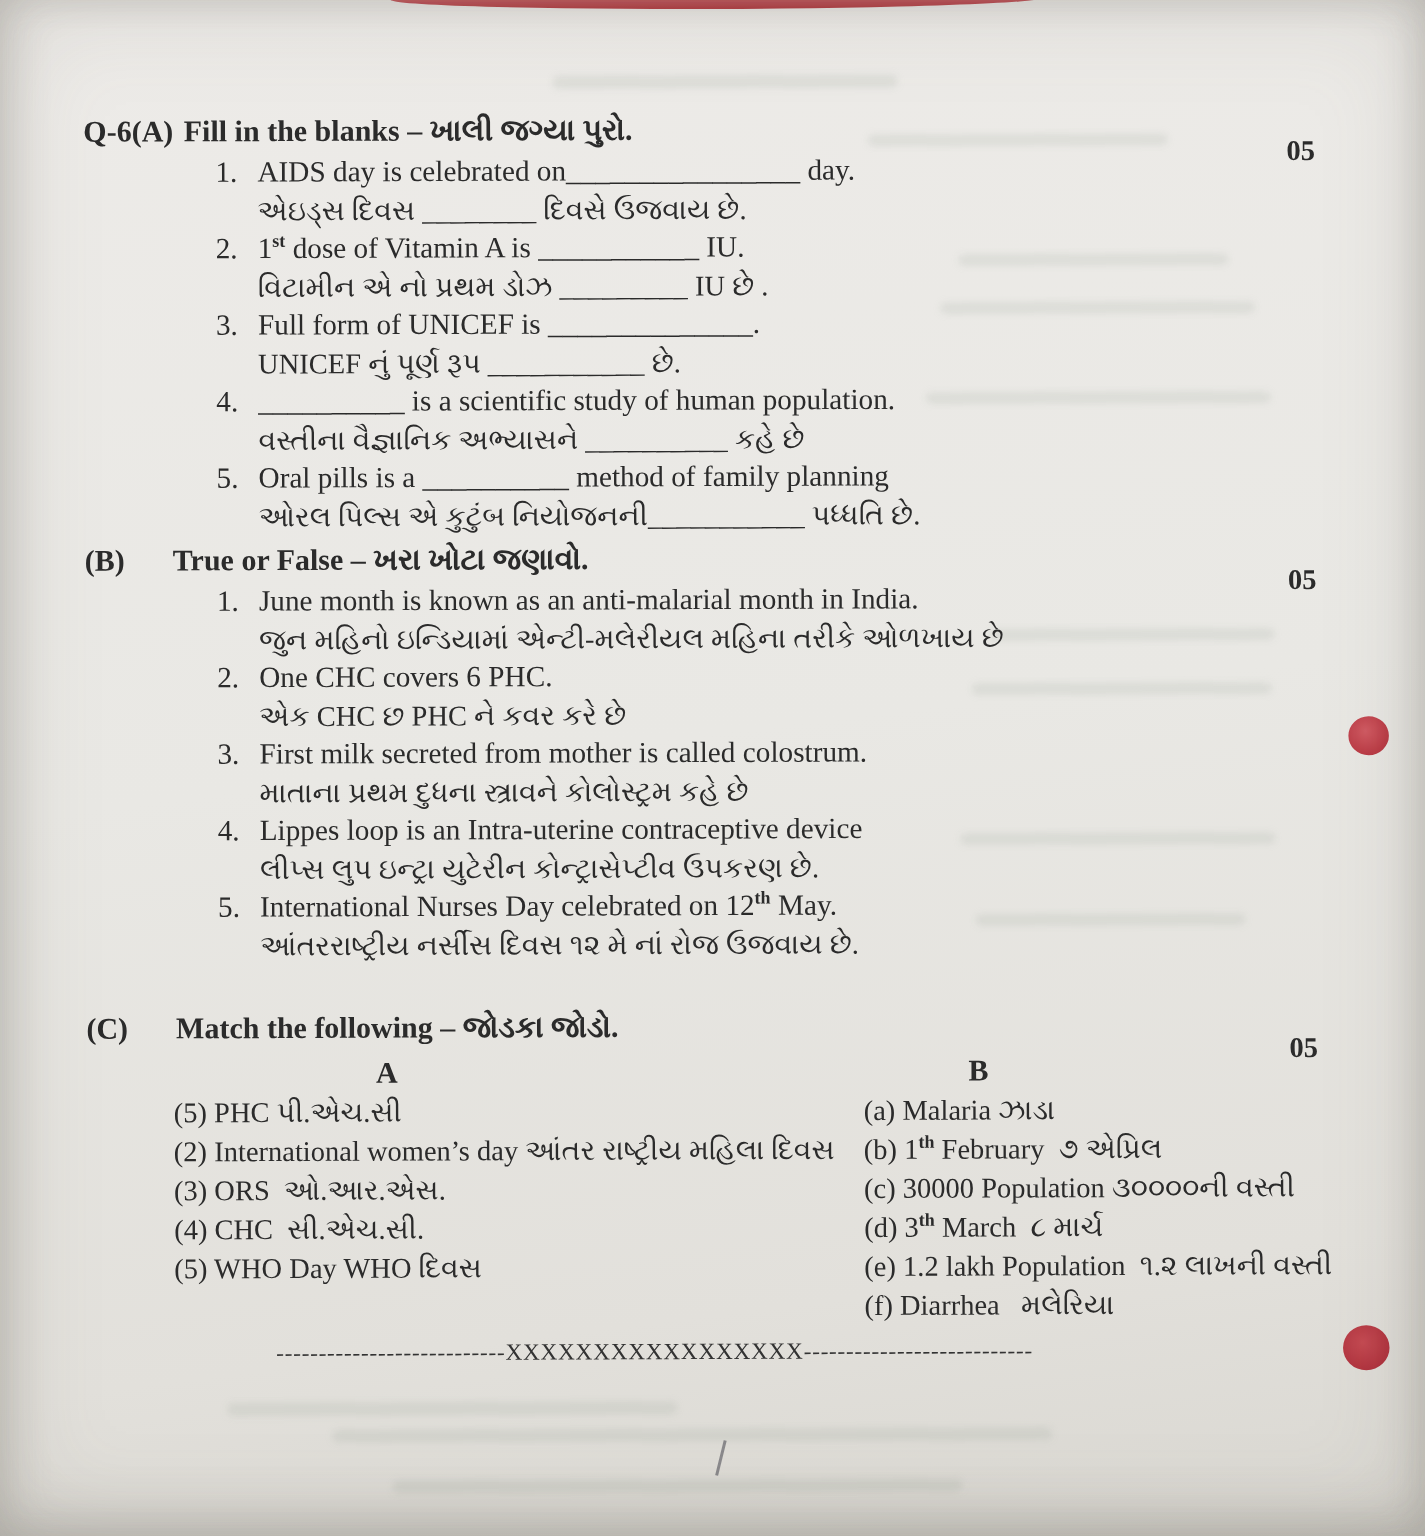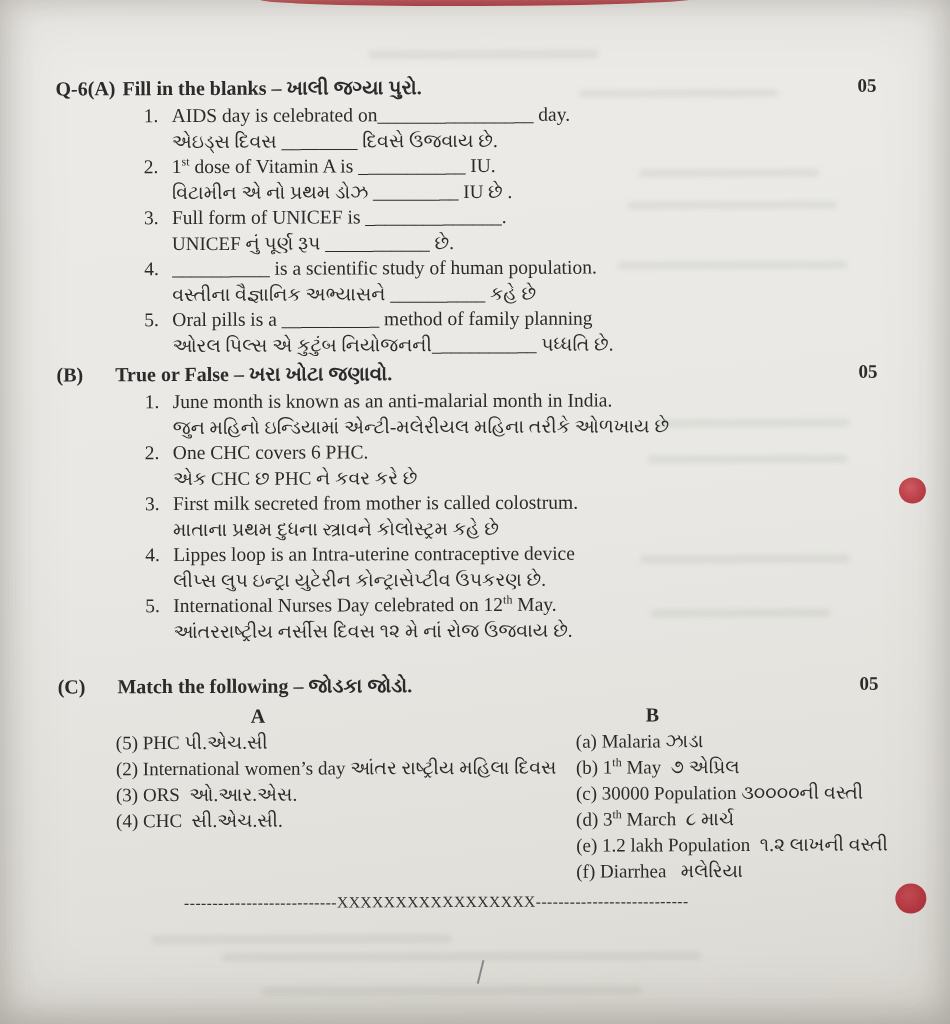--- a/index.html
+++ b/index.html
@@ -37,25 +37,25 @@
             background:rgba(70,70,78,.55);transform:rotate(14deg);filter:blur(.4px);}
   
   .sec{position:absolute;left:57px;right:58px;}
   .sec-a{top:72px;}
   .sec-b{top:358px;}
   .sec-c{top:670px;}
   .heading{position:relative;height:30px;line-height:30px;font-weight:700;font-size:20px;white-space:nowrap;}
   .h-label{display:inline-block;}
   .sec-b .h-title,.sec-c .h-title{margin-left:32px;}
   .sec-a .h-title{margin-left:7px;}
-  .marks{position:absolute;right:14px;top:0;font-weight:700;font-size:19px;margin-left:36px;}
+  .marks{position:absolute;right:14px;top:16px;font-weight:700;font-size:19px;margin-left:36px;}
   .item .en{padding-left:88px;font-size:19.5px;line-height:25.5px;white-space:nowrap;}
   .item .no{display:inline-block;width:28px;}
   .item .gu{padding-left:116px;font-size:19px;line-height:25.5px;white-space:nowrap;}
-  sup{font-size:12px;line-height:0;}
+  sup{font-size:12px;line-height:0;font-weight:bold;}
   
   .match-headers{position:relative;height:27px;line-height:27px;font-weight:700;font-size:20px;margin-top:2px;}
   .col-a-h{position:absolute;left:193px;}
   .col-b-h{position:absolute;left:588px;}
   .match-cols{display:flex;align-items:flex-start;}
   .mcol{flex:0 0 auto;}
   .mcol-a{width:518px;padding-left:58px;box-sizing:border-box;}
   .mcol-b{flex:1 1 auto;}
   .mrow{font-size:19px;line-height:26px;white-space:pre;}
   
@@ -156,25 +156,25 @@
       <div class="match-headers">
         <span class="col-a-h">A</span>
         <span class="col-b-h">B</span>
       </div>
       <div class="match-cols">
         <div class="mcol mcol-a">
           <div class="mrow"><span>(5) PHC પી.એચ.સી</span><sup></sup><span></span></div>
           <div class="mrow"><span>(2) International women’s day આંતર રાષ્ટ્રીય મહિલા દિવસ</span><sup></sup><span></span></div>
           <div class="mrow"><span>(3) ORS  ઓ.આર.એસ.</span><sup></sup><span></span></div>
           <div class="mrow"><span>(4) CHC  સી.એચ.સી.</span><sup></sup><span></span></div>
-          <div class="mrow"><sup></sup><span></span></div>
+          <div class="mrow"><span>(5) WHO Day WHO દિવસ</span><sup></sup><span></span></div>
         </div>
         <div class="mcol mcol-b">
           <div class="mrow"><span>(a) Malaria ઝાડા</span><sup></sup><span></span></div>
-          <div class="mrow"><span>(b) 1</span><sup>th</sup><span> May  ૭ એપ્રિલ</span></div>
+          <div class="mrow"><span>(b) 1</span><sup>th</sup><span> February  ૭ એપ્રિલ</span></div>
           <div class="mrow"><span>(c) 30000 Population ૩૦૦૦૦ની વસ્તી</span><sup></sup><span></span></div>
           <div class="mrow"><span>(d) 3</span><sup>th</sup><span> March  ૮ માર્ચ</span></div>
           <div class="mrow"><span>(e) 1.2 lakh Population  ૧.૨ લાખની વસ્તી</span><sup></sup><span></span></div>
           <div class="mrow"><span>(f) Diarrhea   મલેરિયા</span><sup></sup><span></span></div>
         </div>
       </div>
     </section>
 
     <div class="divider">---------------------------XXXXXXXXXXXXXXXXX---------------------------</div>
 

